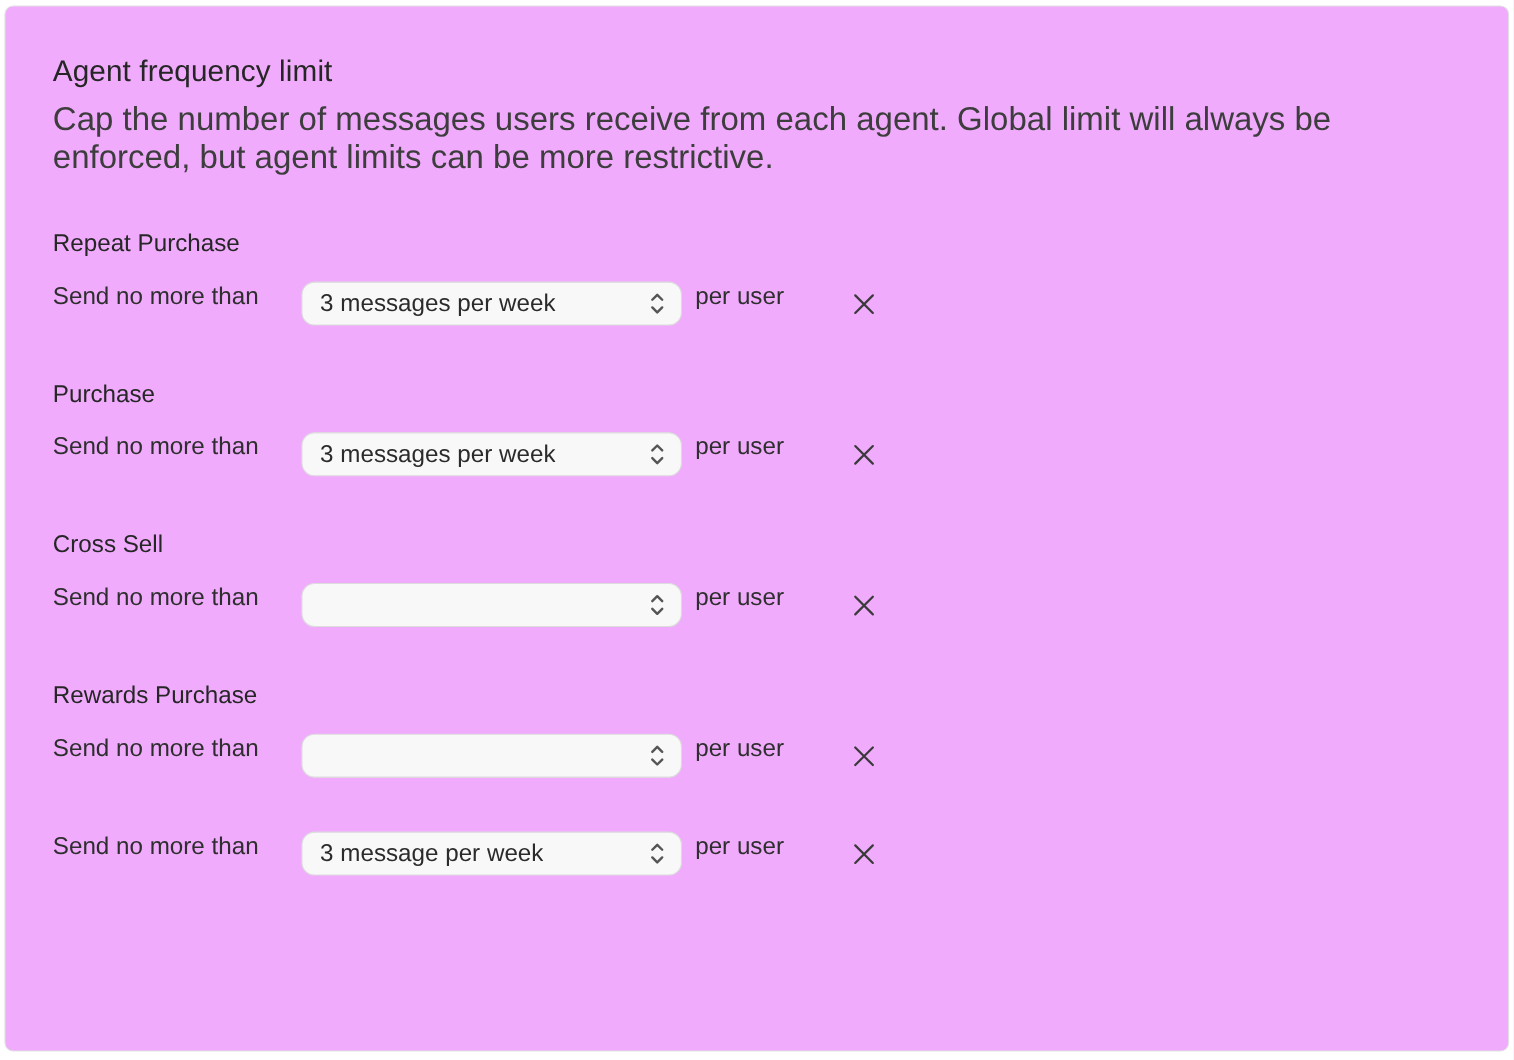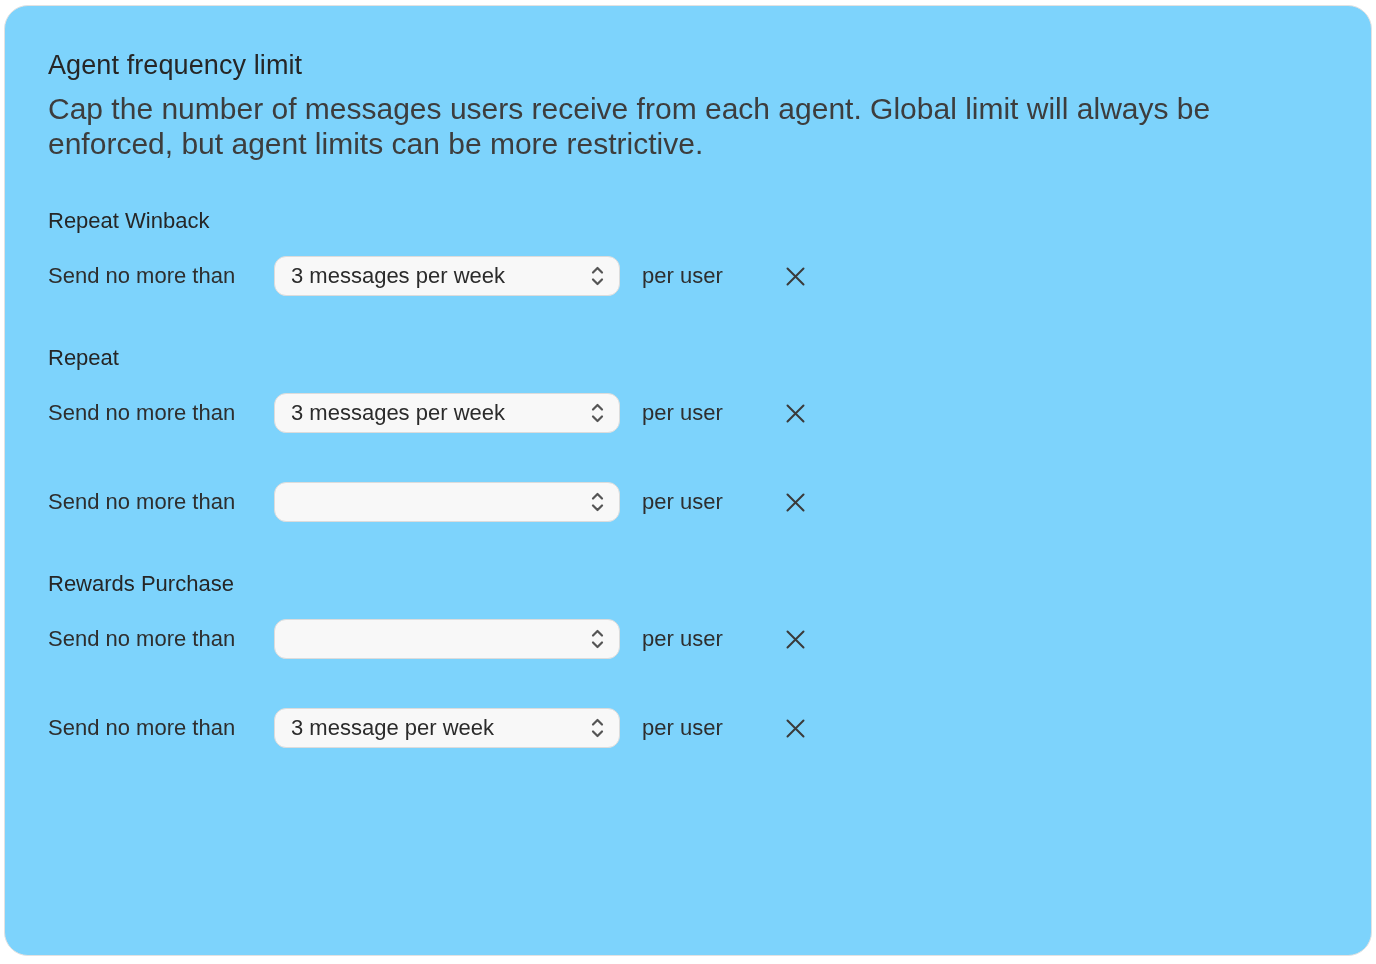--- a/index.html
+++ b/index.html
@@ -11,23 +11,23 @@
     background: #ffffff;
     font-family: "Liberation Sans", "DejaVu Sans", sans-serif;
     color: #2e2e2e;
   }
   .card {
     position: absolute;
     top: 5px;
     left: 4px;
     right: 4px;
     bottom: 8px;
-    background: #7dd3fc;
+    background: #f0abfc;
     border: 1px solid #e2e2e2;
-    border-radius: 24px;
+    border-radius: 8px;
     padding: 44px 40px 0 40px;
     overflow: hidden;
   }
   .page-title {
     margin: 0 0 10px 3px;
     font-size: 27px;
     font-weight: 500;
     color: #262626;
     letter-spacing: 0.1px;
   }
@@ -45,21 +45,20 @@
     margin-top: 47px;
   }
   .agent-name {
     margin: 0 0 22px 0;
     font-size: 22px;
     font-weight: 400;
     color: #262626;
   }
   .freq-row {
     display: flex;
-    align-items: center;
   }
   .row-label {
     width: 226px;
     flex: 0 0 auto;
     font-size: 22px;
     color: #2e2e2e;
   }
   .freq-select {
     position: relative;
     width: 346px;
@@ -80,21 +79,21 @@
     overflow: hidden;
   }
   .chevron-wrap {
     position: absolute;
     right: 13px;
     top: 50%;
     transform: translateY(-50%);
     display: flex;
   }
   .suffix {
-    margin-left: 22px;
+    margin-left: 12px;
     font-size: 22px;
     color: #2e2e2e;
     white-space: nowrap;
   }
   .remove-btn {
     margin-left: 57px;
     padding: 2px;
     background: none;
     border: none;
     display: flex;
@@ -105,21 +104,21 @@
 </style>
 </head>
 <body>
 
 <div class="card">
 
   <h2 class="page-title">Agent frequency limit</h2>
   <p class="page-description">Cap the number of messages users receive from each agent. Global limit will always be enforced, but agent limits can be more restrictive.</p>
 
   <div class="section first">
-    <h3 class="agent-name">Repeat Winback</h3>
+    <h3 class="agent-name">Repeat Purchase</h3>
     <div class="freq-row">
       <span class="row-label">Send no more than</span>
       <div class="freq-select" role="combobox">
         <span class="value">3 messages per week</span>
         <span class="chevron-wrap">
           <svg width="17" height="24" viewBox="0 0 17 24" fill="none">
               <path d="M4 8.5 L8.5 4 L13 8.5" stroke="#555" stroke-width="2.2" stroke-linecap="round" stroke-linejoin="round"></path>
               <path d="M4 15.5 L8.5 20 L13 15.5" stroke="#555" stroke-width="2.2" stroke-linecap="round" stroke-linejoin="round"></path>
             </svg>
         </span>
@@ -129,21 +128,21 @@
         <span style="display:flex;">
           <svg width="27" height="27" viewBox="0 0 27 27" fill="none">
               <path d="M5.5 5.5 L21.5 21.5 M21.5 5.5 L5.5 21.5" stroke="#3a3a3a" stroke-width="2" stroke-linecap="round"></path>
             </svg>
         </span>
       </button>
     </div>
   </div>
 
   <div class="section">
-    <h3 class="agent-name">Repeat</h3>
+    <h3 class="agent-name">Purchase</h3>
     <div class="freq-row">
       <span class="row-label">Send no more than</span>
       <div class="freq-select" role="combobox">
         <span class="value">3 messages per week</span>
         <span class="chevron-wrap">
           <svg width="17" height="24" viewBox="0 0 17 24" fill="none">
               <path d="M4 8.5 L8.5 4 L13 8.5" stroke="#555" stroke-width="2.2" stroke-linecap="round" stroke-linejoin="round"></path>
               <path d="M4 15.5 L8.5 20 L13 15.5" stroke="#555" stroke-width="2.2" stroke-linecap="round" stroke-linejoin="round"></path>
             </svg>
         </span>
@@ -153,20 +152,21 @@
         <span style="display:flex;">
           <svg width="27" height="27" viewBox="0 0 27 27" fill="none">
               <path d="M5.5 5.5 L21.5 21.5 M21.5 5.5 L5.5 21.5" stroke="#3a3a3a" stroke-width="2" stroke-linecap="round"></path>
             </svg>
         </span>
       </button>
     </div>
   </div>
 
   <div class="section">
+    <h3 class="agent-name">Cross Sell</h3>
     <div class="freq-row">
       <span class="row-label">Send no more than</span>
       <div class="freq-select" role="combobox">
         <span class="value"></span>
         <span class="chevron-wrap">
           <svg width="17" height="24" viewBox="0 0 17 24" fill="none">
               <path d="M4 8.5 L8.5 4 L13 8.5" stroke="#555" stroke-width="2.2" stroke-linecap="round" stroke-linejoin="round"></path>
               <path d="M4 15.5 L8.5 20 L13 15.5" stroke="#555" stroke-width="2.2" stroke-linecap="round" stroke-linejoin="round"></path>
             </svg>
         </span>

